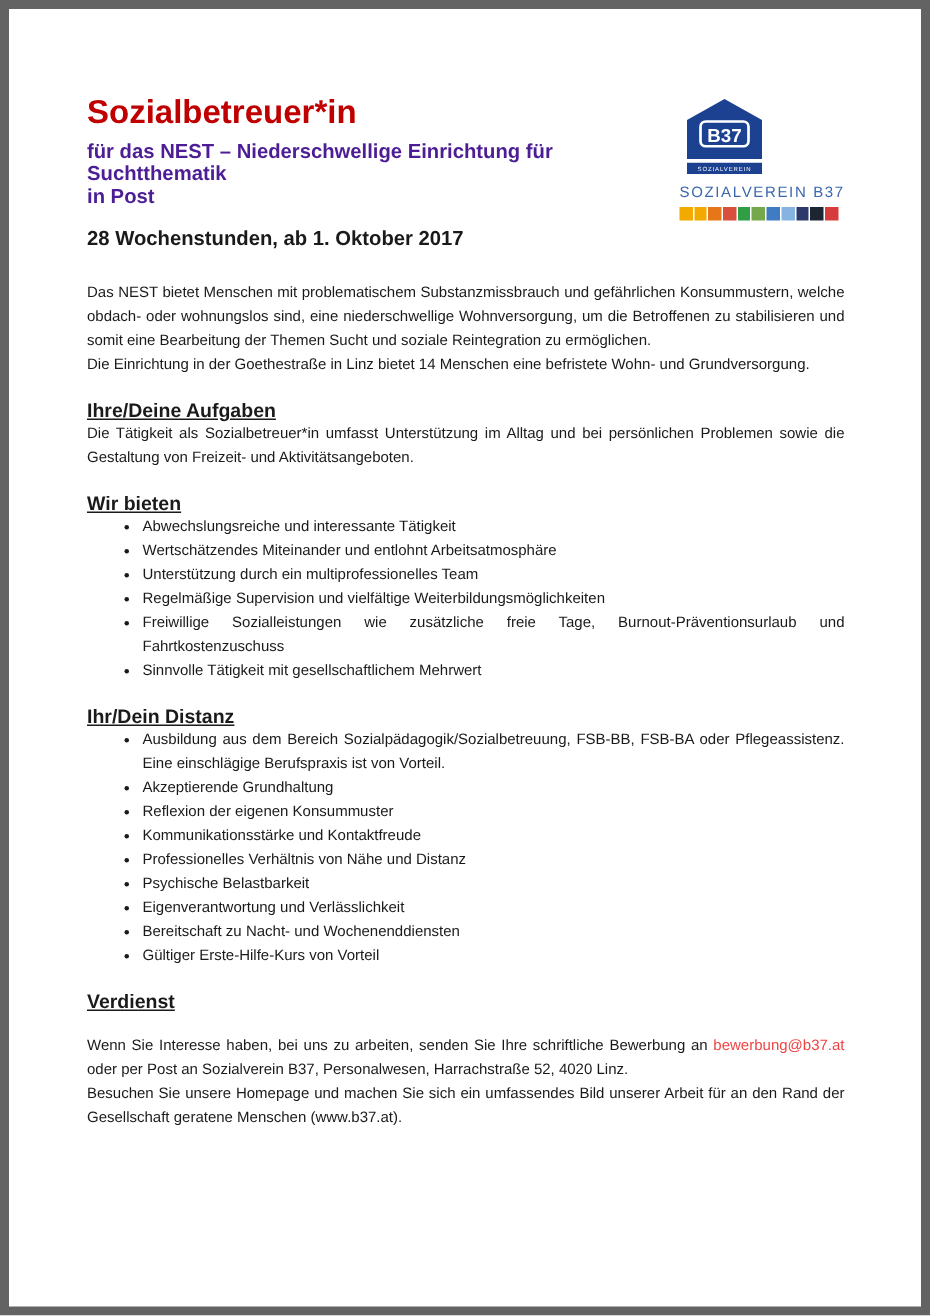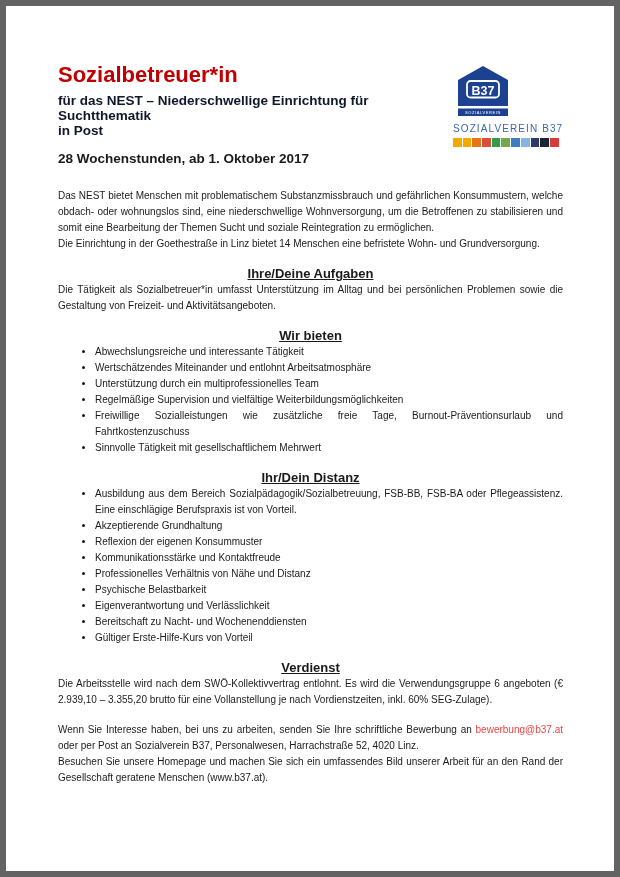--- a/index.html
+++ b/index.html
@@ -8,38 +8,38 @@
     border:6px solid #636363;background:#fff;
     font-family:"Liberation Sans",sans-serif;color:#1a1a1a;
     padding:56px 51px 0 52px;overflow:hidden;
   }
   
   .header{display:flex;justify-content:space-between;align-items:flex-start;}
   .header-left{width:390px;}
   h1.title{
     margin:0 0 5px 0;font-size:22px;line-height:26px;font-weight:bold;color:#c00000;
   }
-  .subtitle{margin:0;font-size:13.5px;line-height:15px;font-weight:bold;color:#0f172a;}
+  .subtitle{margin:0;font-size:13.5px;line-height:15px;font-weight:bold;color:#4c1d95;}
   .hours{margin:13px 0 0 0;font-size:13.5px;line-height:16px;font-weight:bold;}
   
   .logo{width:110px;display:flex;flex-direction:column;align-items:flex-start;margin-top:4px;}
   .logo svg{display:block;margin-left:5px;}
   .logo-caption{
     margin-top:5px;font-size:10px;letter-spacing:1.1px;color:#3a67ad;white-space:nowrap;
   }
   .logo-squares{display:flex;gap:1px;margin-top:4px;}
   .logo-squares span{width:8.7px;height:9px;display:inline-block;}
   
   .bodytext{font-size:10px;line-height:16px;text-align:justify;}
   p.para{margin:0;}
   .intro{margin-top:21px;}
   section{margin-top:14px;}
   .sec-heading{
     font-weight:bold;text-decoration:underline;margin:0;font-size:13px;line-height:16px;
-    text-align:center;
+    text-align:left;
   }
   ul.bullets{margin:0;padding-left:37px;}
   ul.bullets li{text-align:justify;}
   .email{color:#ef4444;cursor:pointer;}
   .closing{margin-top:11px;}
 </style>
 </head>
 <body>
 
 <div class="page">
@@ -108,21 +108,20 @@
         <li>Professionelles Verhältnis von Nähe und Distanz</li>
         <li>Psychische Belastbarkeit</li>
         <li>Eigenverantwortung und Verlässlichkeit</li>
         <li>Bereitschaft zu Nacht- und Wochenenddiensten</li>
         <li>Gültiger Erste-Hilfe-Kurs von Vorteil</li>
       </ul>
   </section>
 
   <section>
     <h2 class="sec-heading">Verdienst</h2>
-    <p class="para bodytext">Die Arbeitsstelle wird nach dem SWÖ-Kollektivvertrag entlohnt. Es wird die Verwendungsgruppe 6 angeboten (€ 2.939,10 – 3.355,20 brutto für eine Vollanstellung je nach Vordienstzeiten, inkl. 60% SEG-Zulage).</p>
   </section>
 
   <section>
     <p class="para bodytext"><span>Wenn Sie Interesse haben, bei uns zu arbeiten, senden Sie Ihre schriftliche Bewerbung an </span><a class="email">bewerbung@b37.at</a><span> oder per Post an Sozialverein B37, Personalwesen, Harrachstraße 52, 4020 Linz.</span></p>
     <p class="para bodytext closing">Besuchen Sie unsere Homepage und machen Sie sich ein umfassendes Bild unserer Arbeit für an den Rand der Gesellschaft geratene Menschen (www.b37.at).</p>
   </section>
 
 </div>
 
 </body></html>

